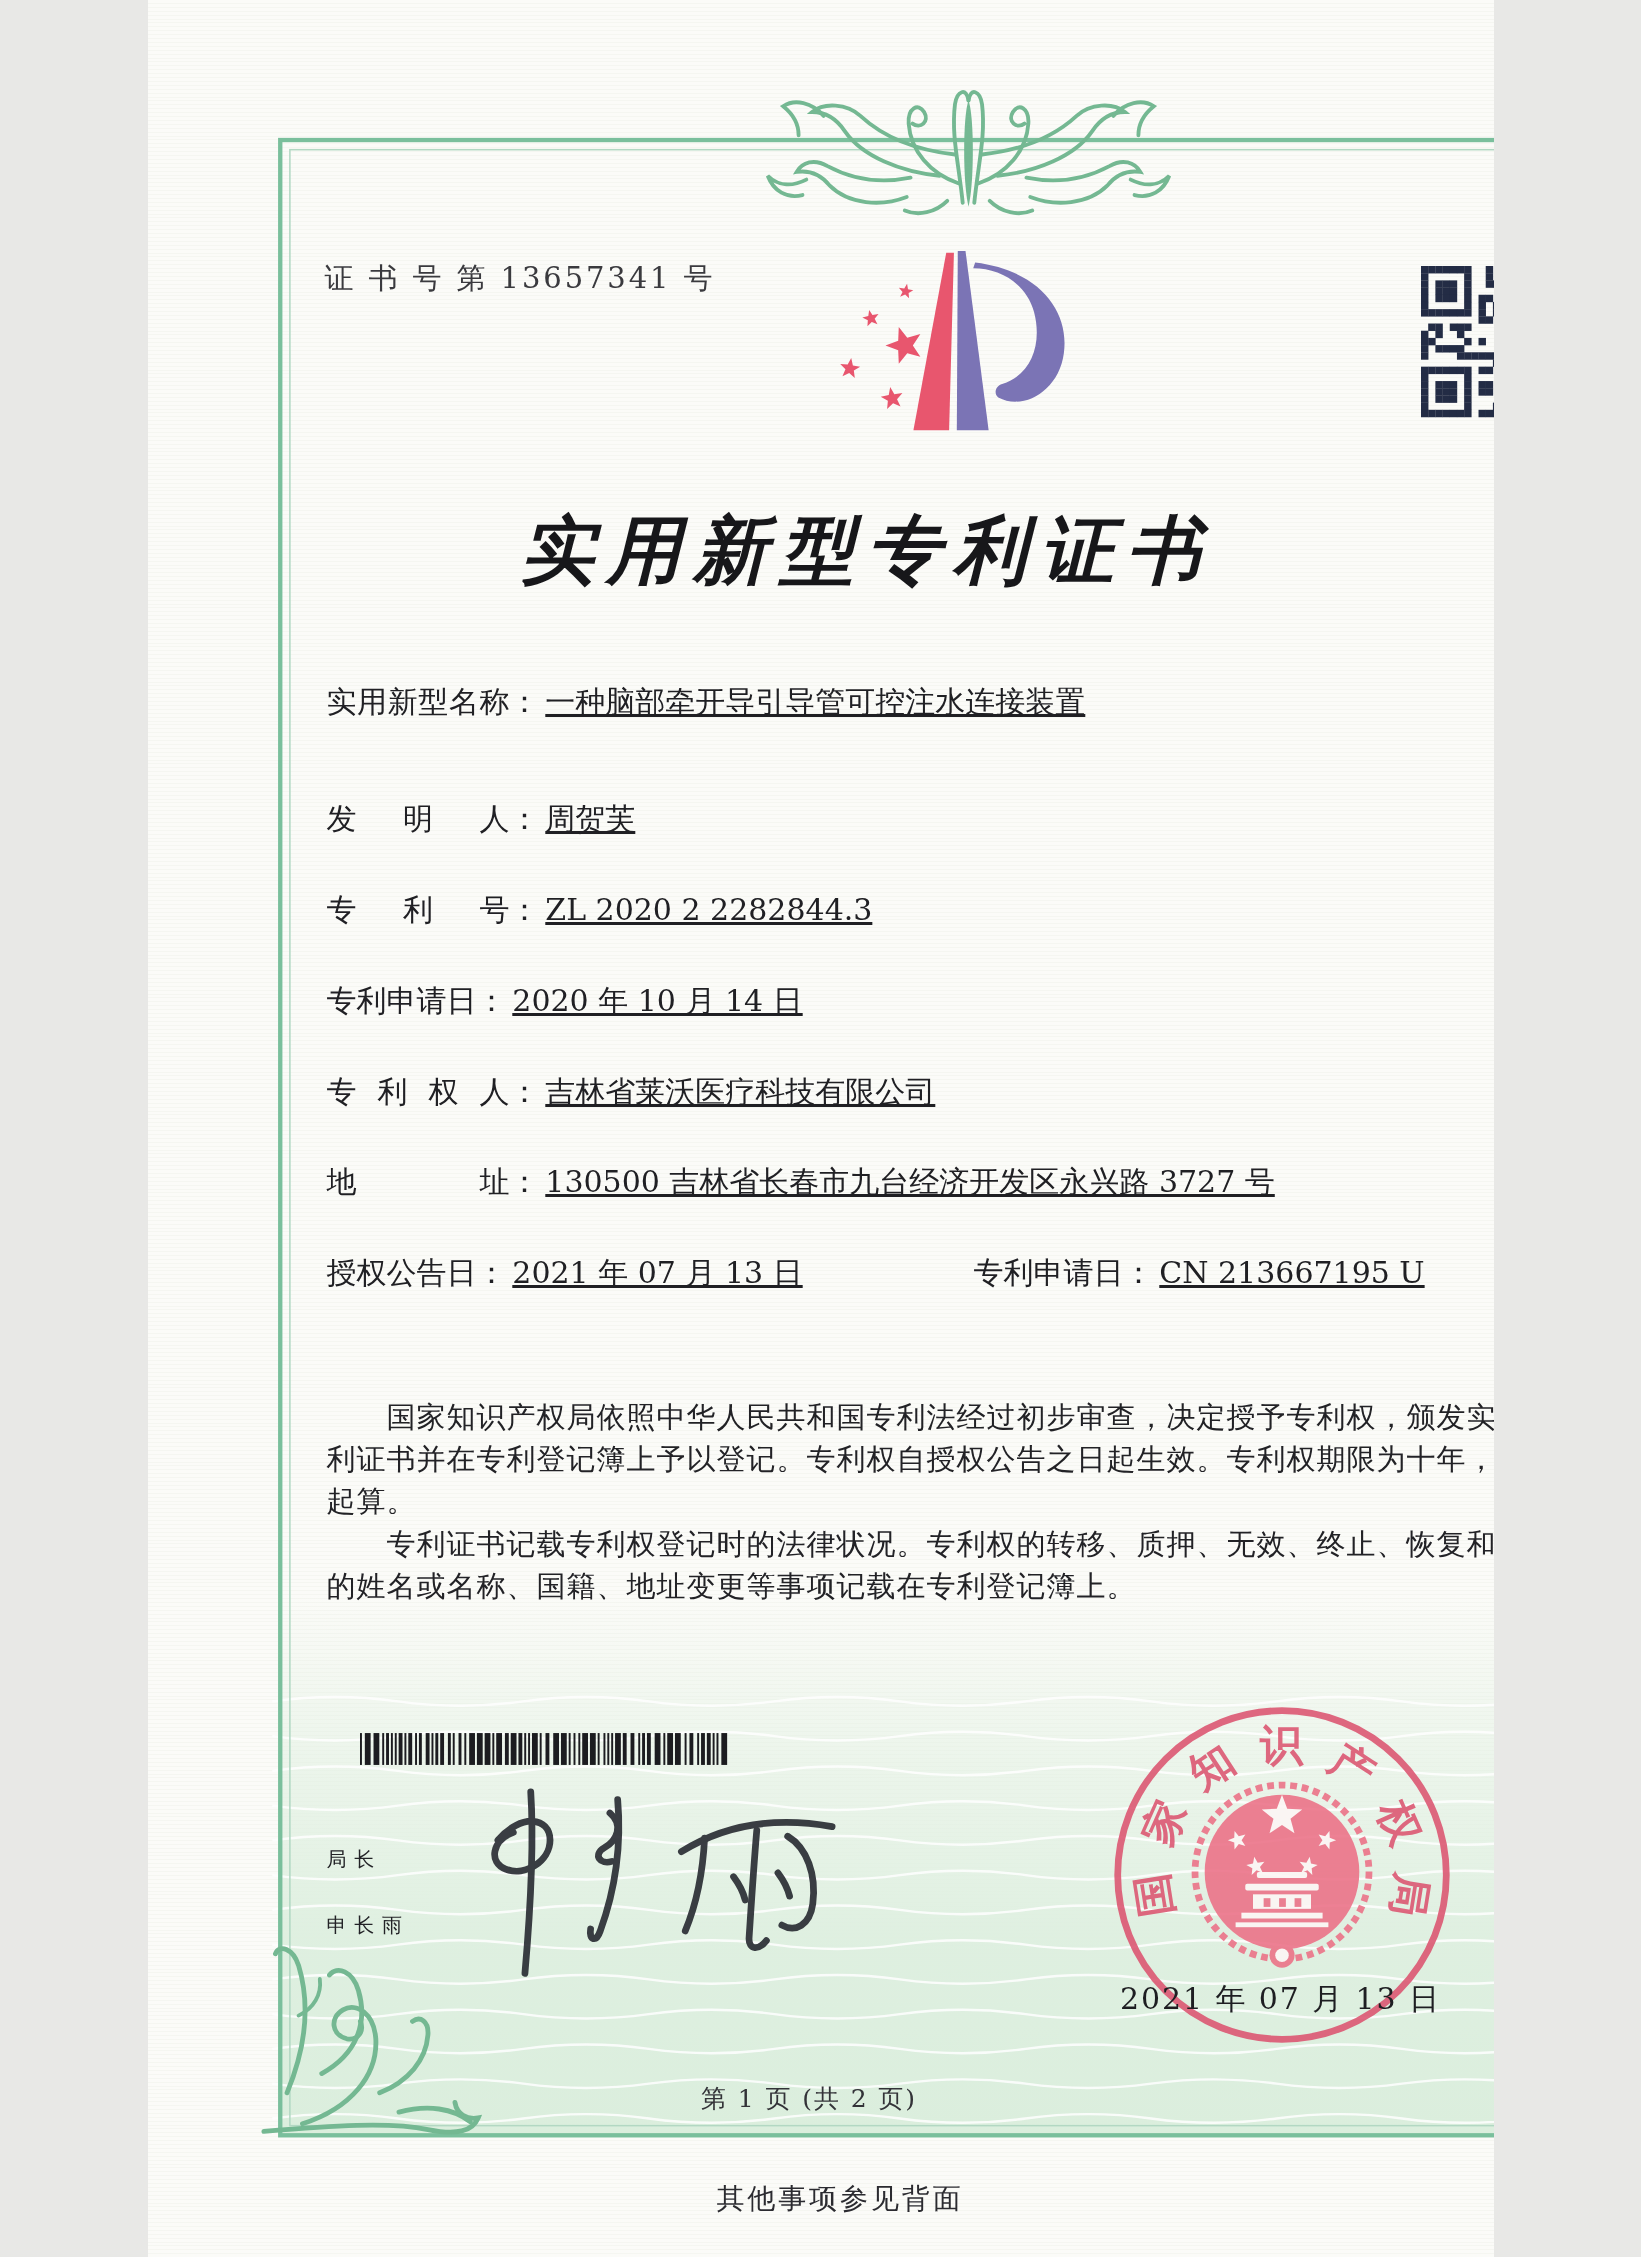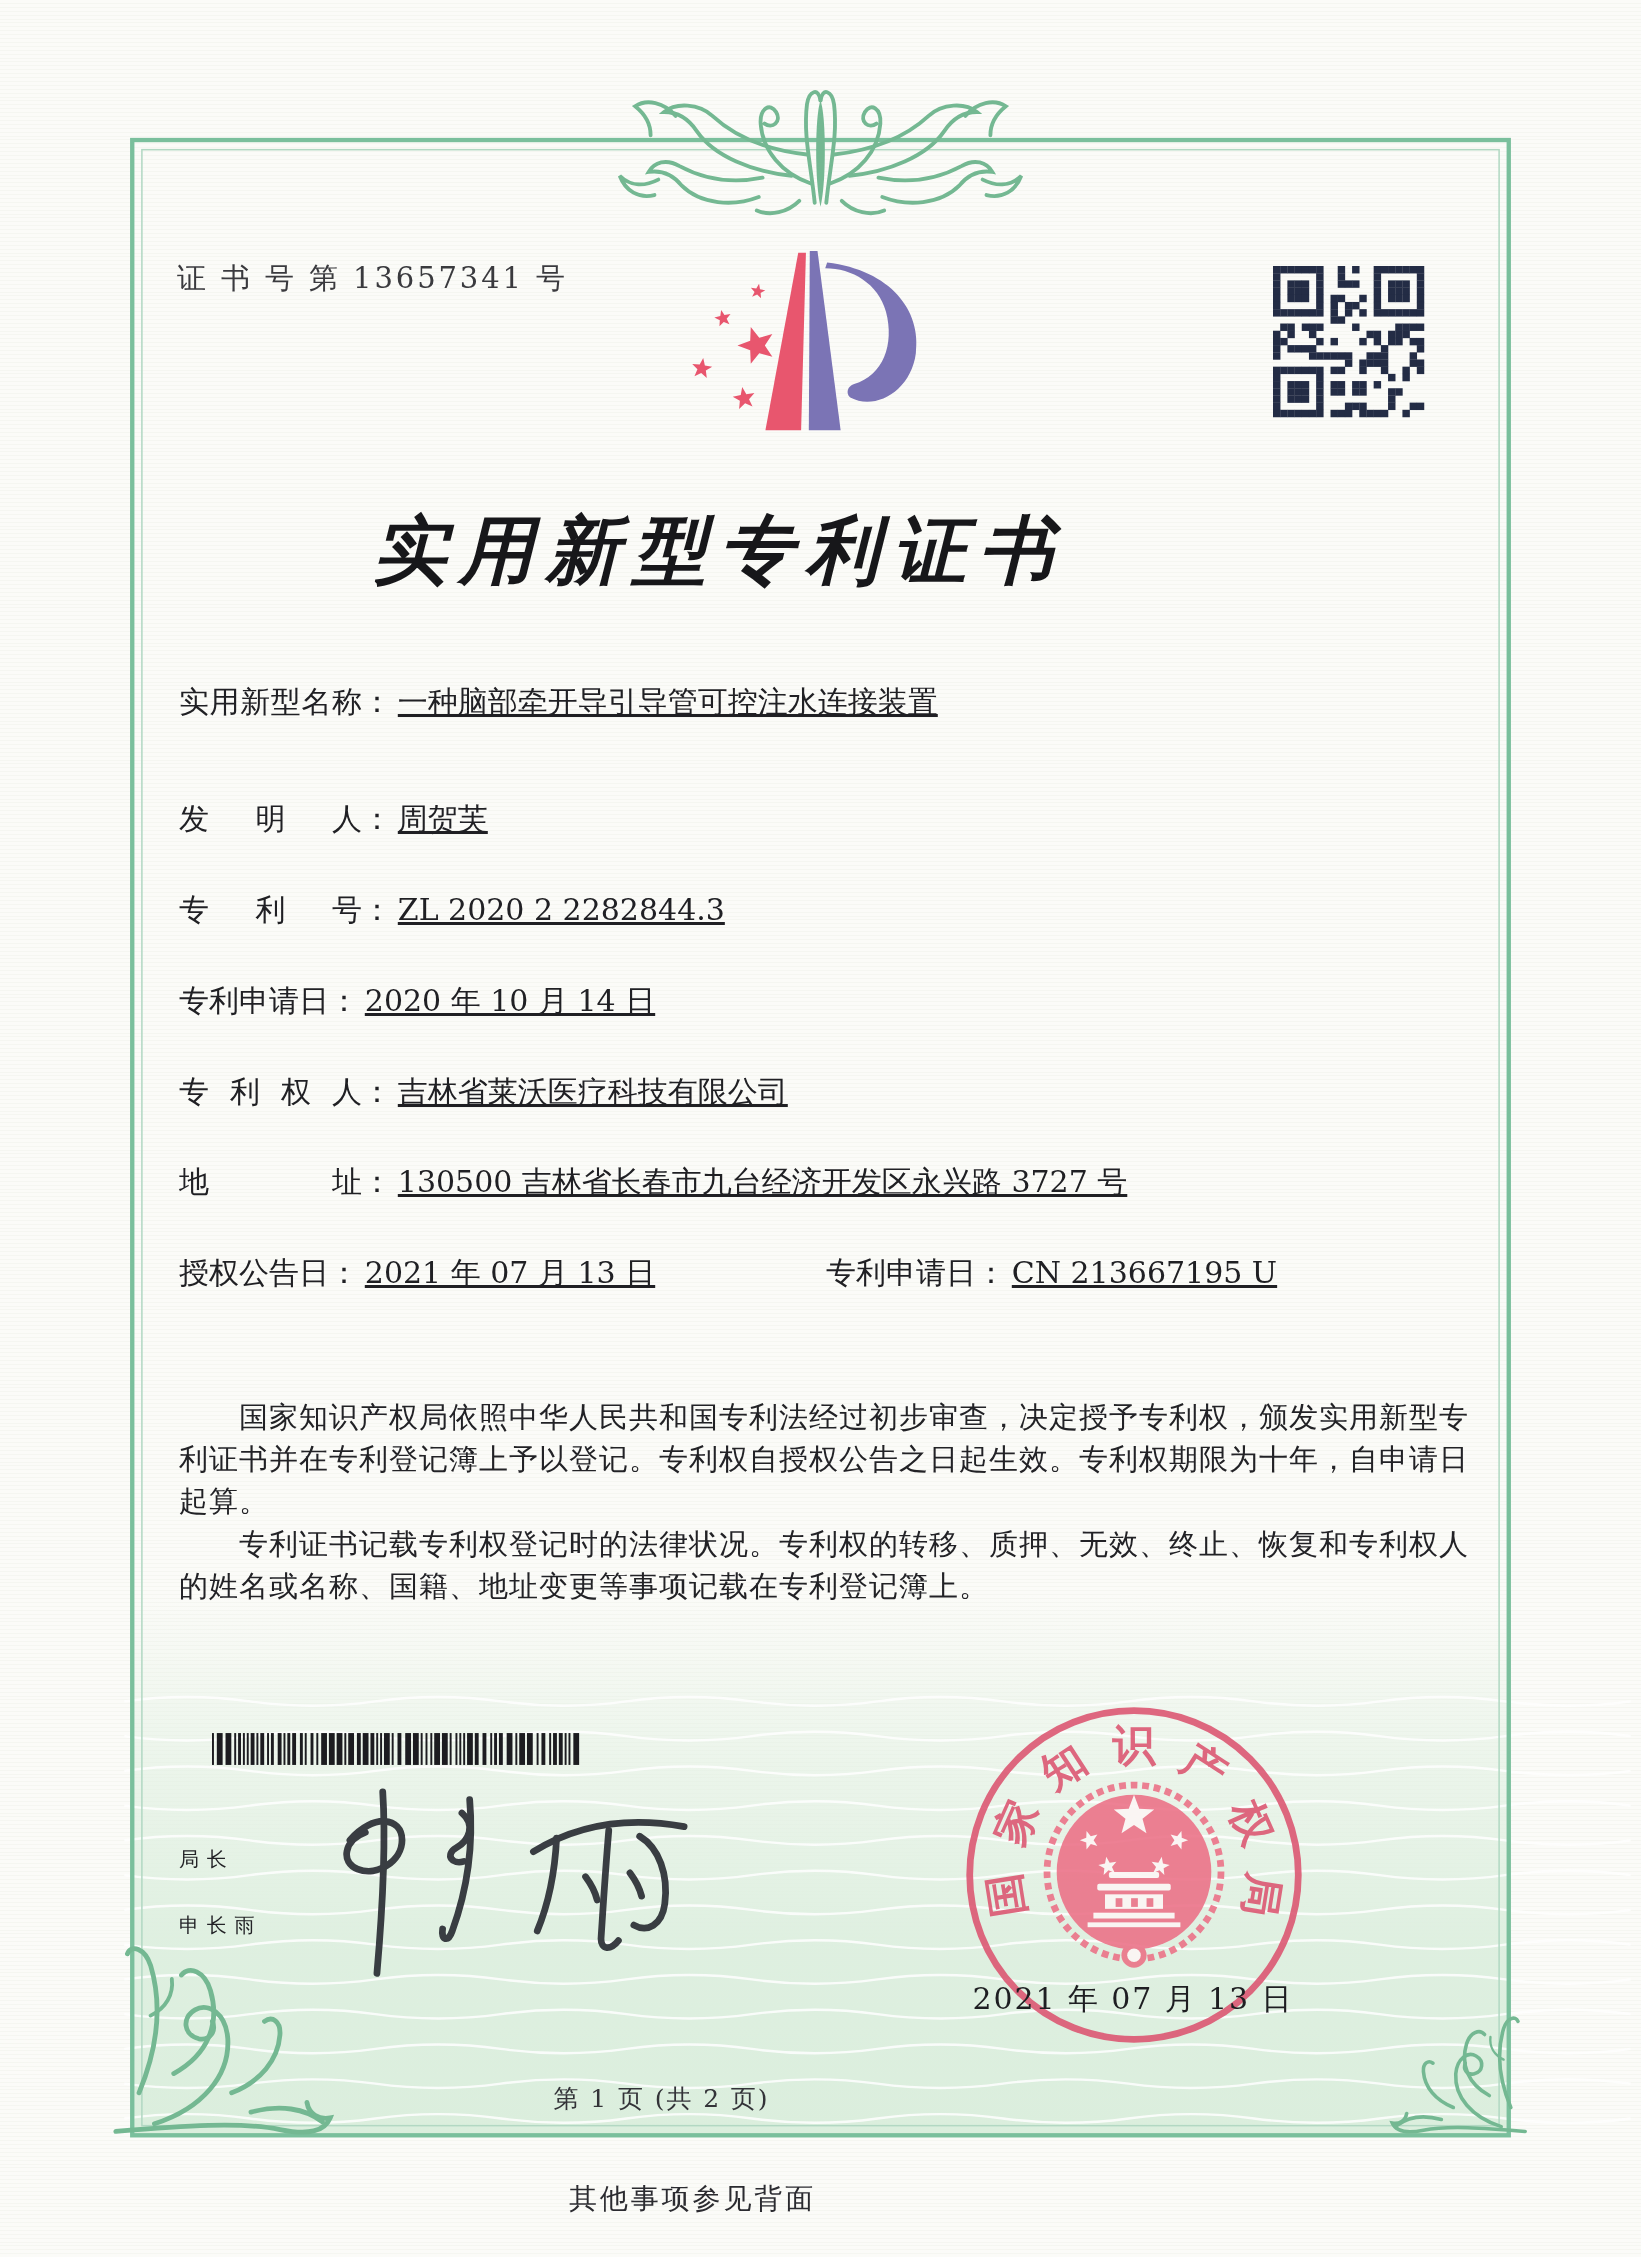--- a/index.html
+++ b/index.html
@@ -1,21 +1,21 @@
 <!DOCTYPE html>
 <html><head>
 <meta charset="utf-8">
 <style>
   html,body{margin:0;padding:0;background:#e8e8e6;}
   .page{
-    position:relative;width:1641px;height:2257px;margin:0 auto;
+    position:relative;width:1309px;height:2257px;margin:0 auto;
     background:
       repeating-linear-gradient(180deg,#fbfbf8 0px,#fbfbf8 2.9px,#f5f6f1 2.9px,#f5f6f1 3.9px);
     font-family:"DejaVu Serif","Liberation Serif",serif;
-    color:#26262a;overflow:hidden;
+    color:#26262a;overflow:hidden;padding-left:37px;
   }
   svg{position:absolute;overflow:visible;}
   .abs{position:absolute;}
   .cert-no{left:177px;top:259px;font-size:29px;letter-spacing:2.9px;color:#3a3a3e;}
   .title{left:24px;top:502px;width:1390px;text-align:center;font-size:74px;
          letter-spacing:12.6px;font-weight:600;color:#17171a;font-style:italic;}
   .field-row{left:179px;font-size:30px;white-space:nowrap;color:#202024;}
   .lbl{display:inline-block;vertical-align:top;}
   .jlabel{display:inline-flex;width:183px;justify-content:space-between;vertical-align:top;}
   .val{margin-left:5.8px;text-decoration:underline;}

